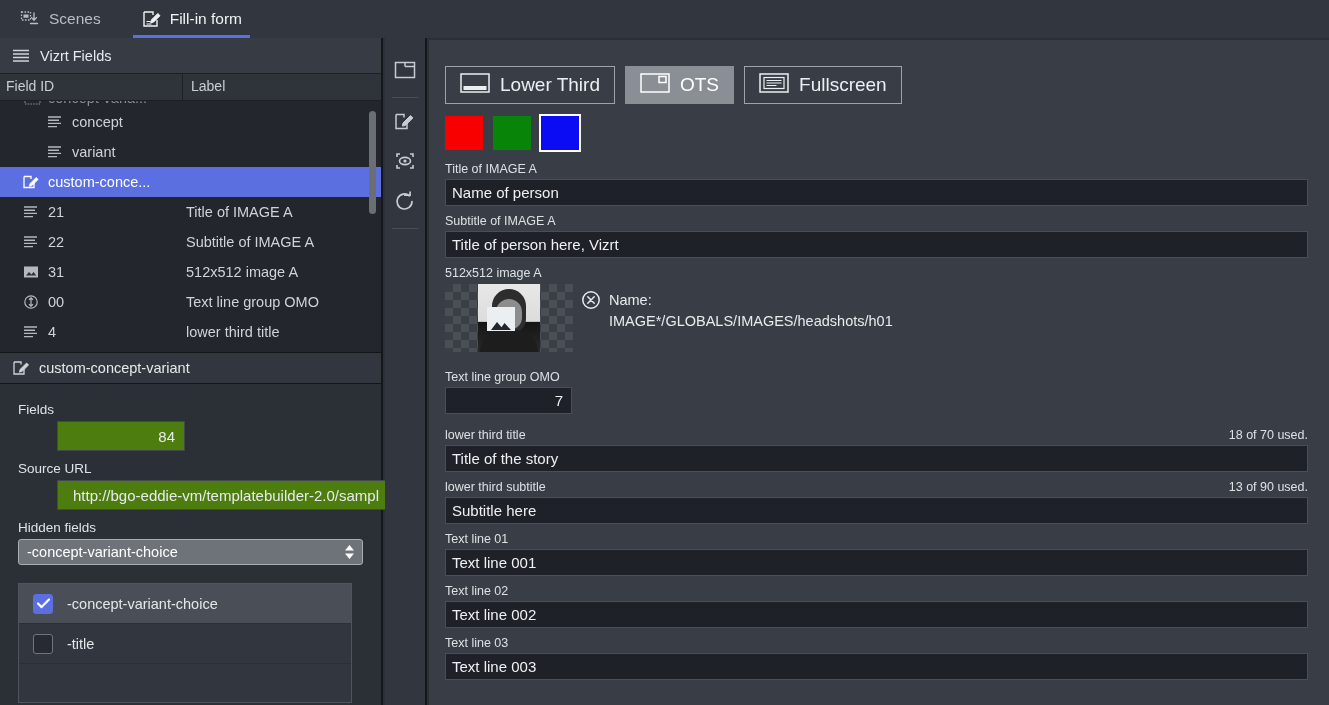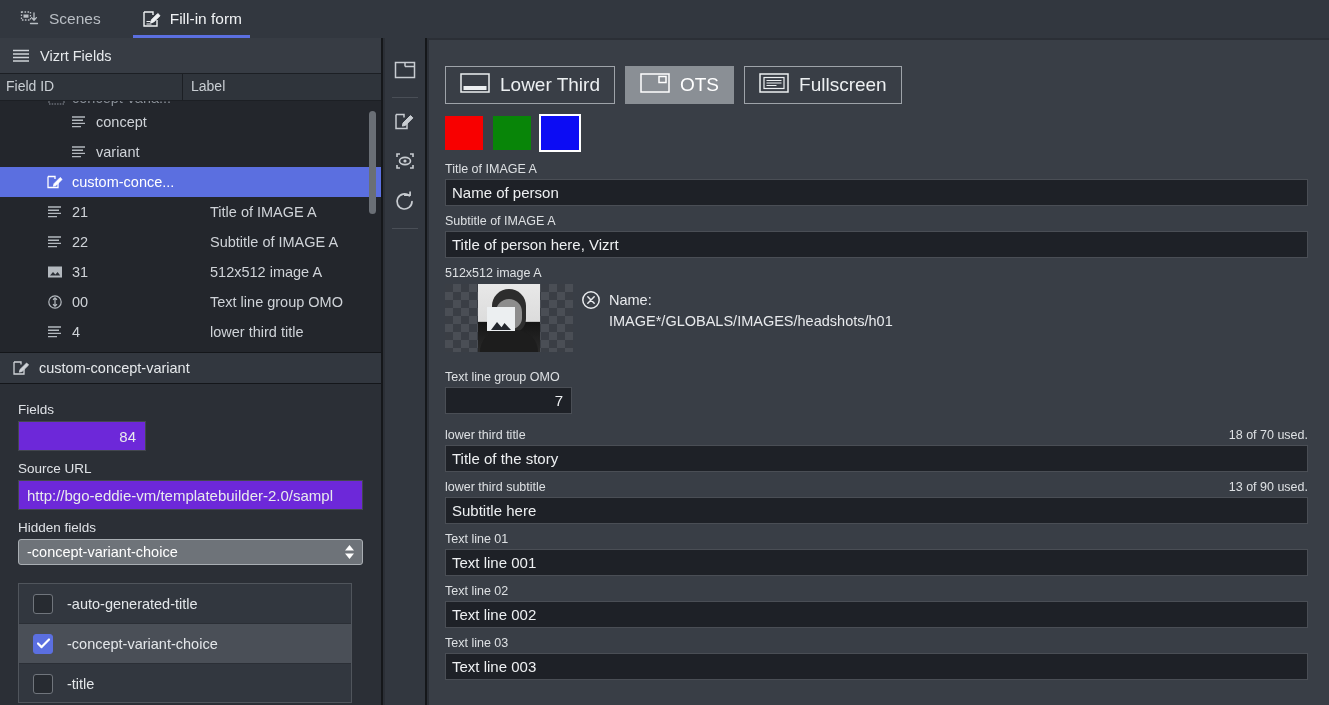--- a/index.html
+++ b/index.html
@@ -55,21 +55,21 @@
   .col-head .c2 { flex: 1; padding: 4px 0 0 8px; }
 
   .tree {
     position: relative; height: 251px; overflow: hidden; background: #23262c;
   }
   .trow {
     height: 30px; display: flex; align-items: center;
     font-size: 14.5px; color: #cfd3d8; cursor: pointer;
   }
   .trow.selected { background: #5b6fe0; color: #ffffff; }
-  .trow .tid { display: flex; align-items: center; gap: 8px; width: 183px; margin-left: 24px; }
+  .trow .tid { display: flex; align-items: center; gap: 8px; width: 183px; }
   .trow .lbl { flex: 1; padding-left: 3px; color: #cfd3d8; }
   .trow.clip { height: 18px; margin-top: -12px; overflow: hidden; color: #888e96; }
   .ind1 { padding-left: 8px; }
   .ind2 { padding-left: 46px; }
   .ind3 { padding-left: 22px; }
   .ico-s { width: 18px; height: 16px; display: inline-flex; flex: 0 0 auto; }
 
   .tree-scroll {
     position: absolute; right: 5px; top: 10px; width: 7px; height: 103px;
     background: #6a6f76; border-radius: 4px;
@@ -78,23 +78,23 @@
   
   .detail-header {
     height: 32px; background: #32373f;
     display: flex; align-items: center; gap: 9px; padding: 0 12px;
     font-size: 14.5px; color: #e6e9ec;
     border-top: 1px solid #14161a; border-bottom: 1px solid #14161a;
   }
   .detail-body { padding: 18px 18px 0 18px; background: #2b2f36; height: 321px; }
   .fld-label { font-size: 13.5px; color: #dfe2e6; margin-bottom: 4px; }
   .dark-input {
-    background: #6d28d9; border: 1px solid #43474e; color: #e8eaed;
+    background: #4d7c0f; border: 1px solid #43474e; color: #e8eaed;
     height: 30px; font-size: 15px; font-family: "Liberation Sans", sans-serif;
-    padding: 0 8px; outline: none; display: flex; align-items: center;
+    padding: 0 15px; outline: none; display: flex; align-items: center; margin-left: 39px;
   }
   .num-input { width: 128px; justify-content: flex-end; padding-right: 9px; }
   .url-input { width: 345px; overflow: hidden; white-space: nowrap; }
   .gap { height: 10px; }
   .select-box {
     width: 345px; height: 26px; background: #6e7379;
     border: 1px solid #a9aeb3; border-radius: 3px; color: #ffffff;
     font-size: 14.5px; display: flex; align-items: center;
     padding: 0 8px; position: relative; cursor: pointer;
   }
@@ -380,24 +380,20 @@
           <svg width="9" height="6" viewBox="0 0 9 6">
               <path d="M4.5 0L9 5.5H0z" fill="#ffffff"></path>
             </svg>
           <svg width="9" height="6" viewBox="0 0 9 6">
               <path d="M4.5 6L0 .5h9z" fill="#ffffff"></path>
             </svg>
         </span>
       </div>
 
       <div class="chklist">
-        <div class="chkrow">
-          <span class="cb"></span>
-          <span>-auto-generated-title</span>
-        </div>
         <div class="chkrow hl">
           <span class="cb on">
             <svg width="13" height="11" viewBox="0 0 13 11">
                 <path d="M1 5.5l3.6 3.6L12 1.5" stroke="#fff" stroke-width="2.2" fill="none" stroke-linecap="round" stroke-linejoin="round"></path>
               </svg>
           </span>
           <span>-concept-variant-choice</span>
         </div>
         <div class="chkrow">
           <span class="cb"></span>

